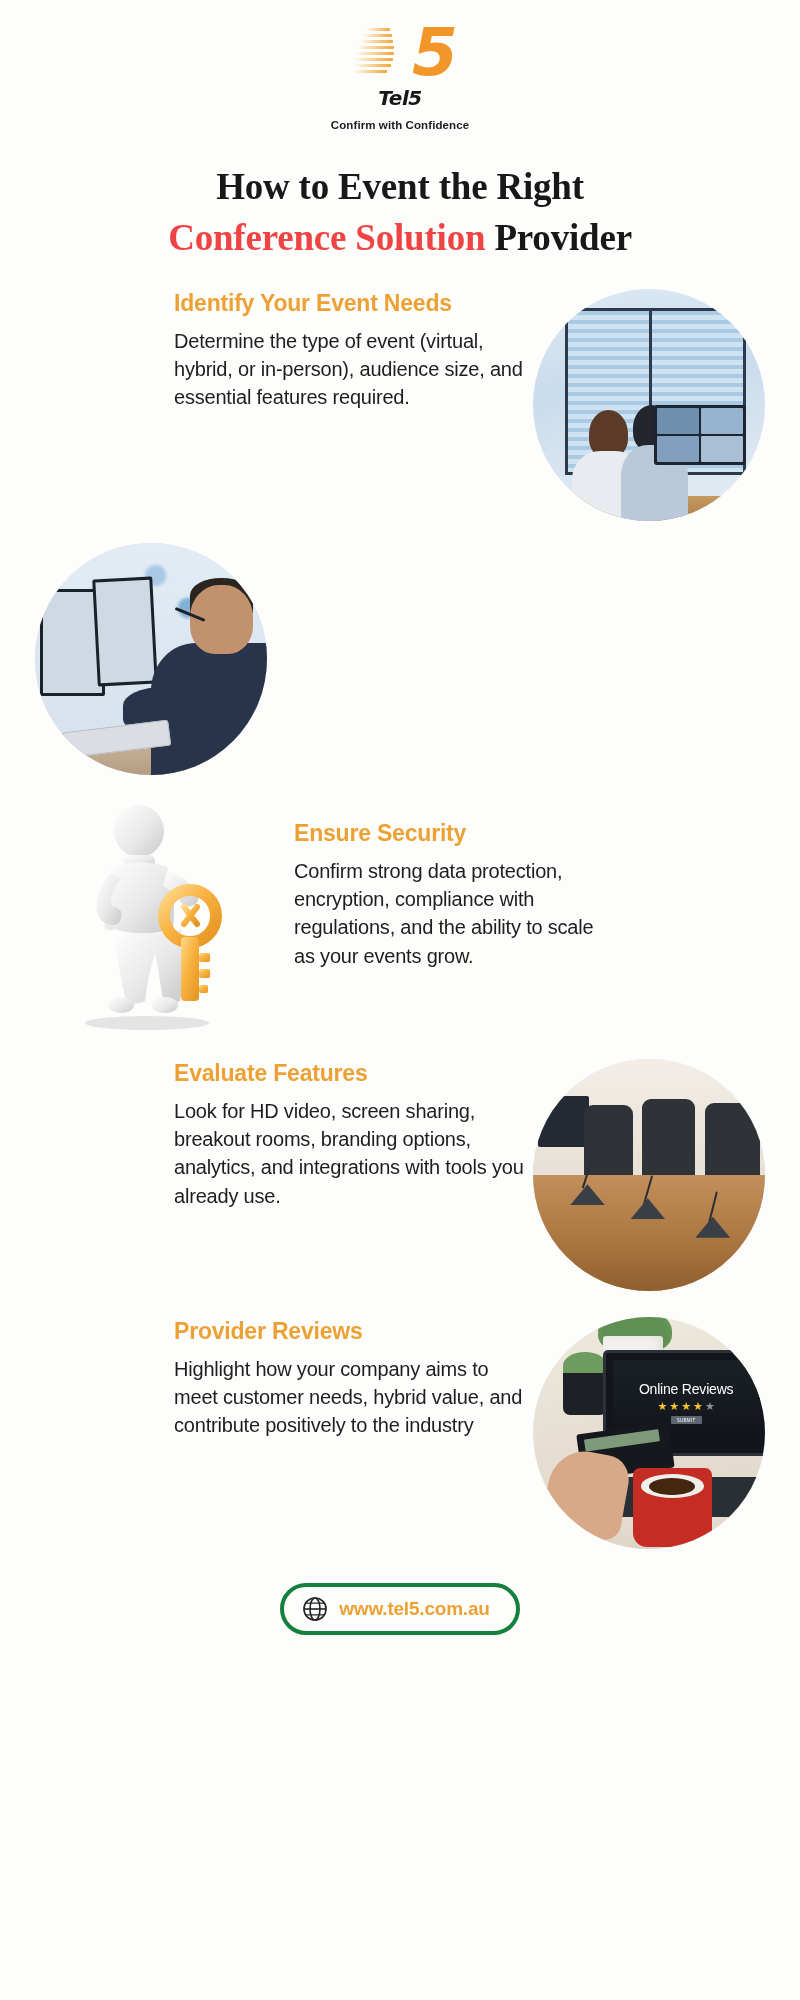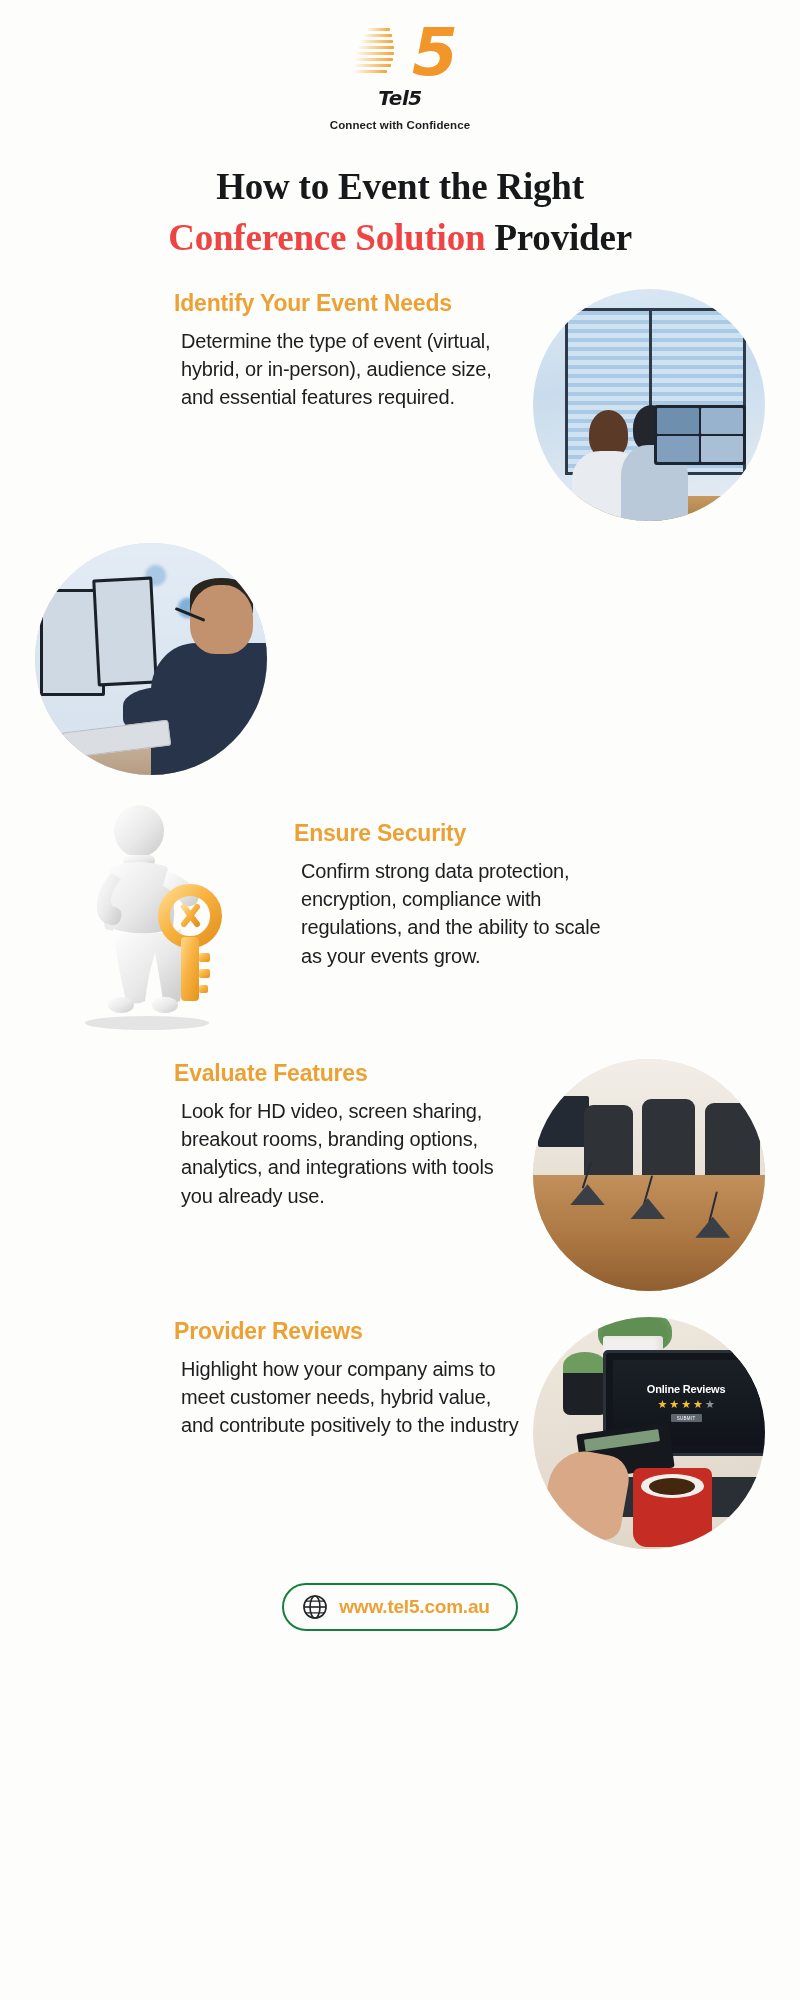--- a/index.html
+++ b/index.html
@@ -112,21 +112,20 @@
     color: #eda135;
     line-height: 1.28;
     letter-spacing: -0.2px;
     margin-bottom: 8px;
   }
   .sec-body {
     font-size: 20px;
     line-height: 1.42;
     color: #1c1e20;
     letter-spacing: -0.2px;
-    margin-left: 7px;
   }
 
   
   .photo {
     width: 232px;
     height: 232px;
     border-radius: 50%;
     overflow: hidden;
     position: relative;
     background: #dfe6ec;
@@ -267,21 +266,21 @@
     border: 3px solid #2b3138; padding: 7px;
   }
   .p5 .lapscreen {
     width: 100%; height: 100%;
     background: linear-gradient(180deg,#1b2027,#10141a);
     border-radius: 2px;
     display: flex; flex-direction: column; align-items: center;
     justify-content: center; gap: 4px;
   }
   .p5 .rev-title {
-    color: #ffffff; font-size: 11px; font-weight: 700; letter-spacing: -0.2px;
+    color: #ffffff; font-size: 14px; font-weight: 400; letter-spacing: -0.2px;
   }
   .p5 .stars { display: flex; gap: 2px; }
   .p5 .stars b {
     color: #f7c02e; font-size: 11px; line-height: 1; font-weight: 400;
   }
   .p5 .stars b.dim { color: #8d9196; }
   .p5 .subm {
     background: #5d656e; color: #fff; font-size: 4.5px;
     padding: 1.5px 6px; border-radius: 1px; letter-spacing: 0.3px;
   }
@@ -335,21 +334,21 @@
     position: absolute; left: 0; bottom: 0; width: 100%; height: 22%;
     background: linear-gradient(180deg,#e8e1d5,#ded5c6);
   }
 
   
   .footer { text-align: center; }
   .url-pill {
     display: inline-flex;
     align-items: center;
     gap: 11px;
-    border: 2px solid #15803d;
+    border: 4px solid #15803d;
     border-radius: 30px;
     padding: 9px 26px 9px 18px;
   }
   .globe { width: 26px; height: 26px; display: block; }
   .url-text {
     font-size: 19px;
     font-weight: 700;
     color: #eda135;
     letter-spacing: -0.2px;
   }
@@ -367,21 +366,21 @@
           <i></i>
           <i></i>
           <i></i>
           <i></i>
           <i></i>
           <i></i>
       </div>
       <div class="logo-five">5</div>
     </div>
     <div class="logo-word">Tel5</div>
-    <div class="logo-tagline">Connect with Confidence</div>
+    <div class="logo-tagline">Confirm with Confidence</div>
   </div>
 
   <h1 class="title">
     <span>How to Event the Right</span><br>
     <span class="accent">Conference Solution</span><span> Provider</span>
   </h1>
 
   <div class="section reverse" style="margin-top:26px;">
     <div class="col-img">
       <div class="photo p1">

